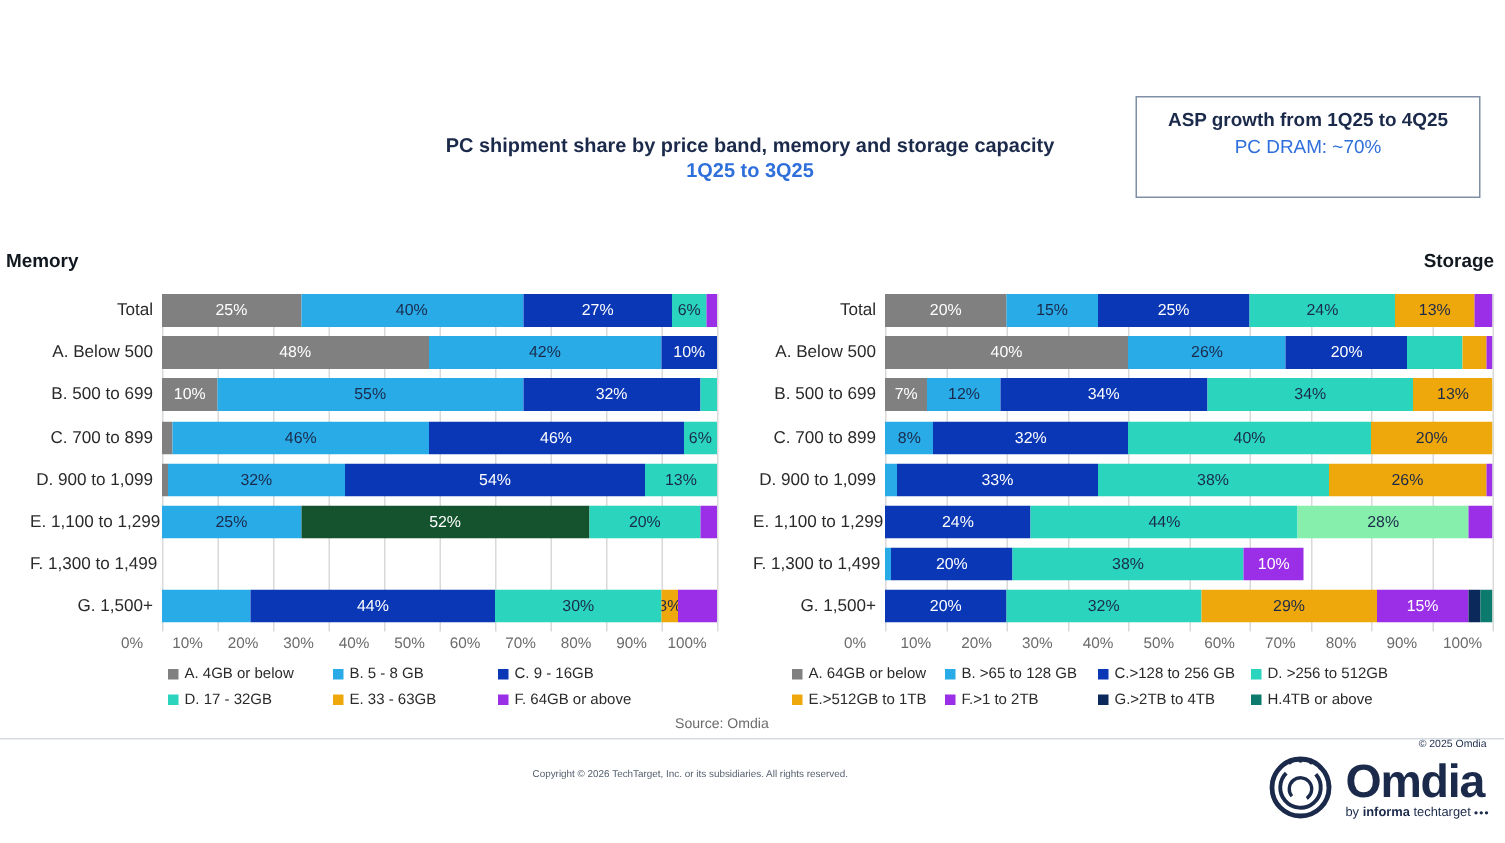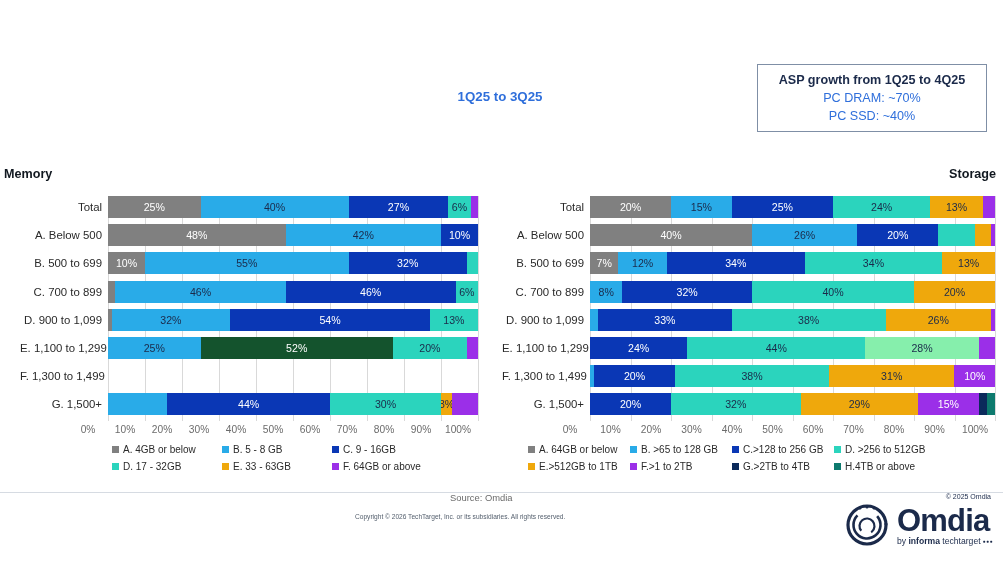--- a/index.html
+++ b/index.html
@@ -205,21 +205,21 @@
   .swatch {
     width: 7px;
     height: 7px;
     margin-right: 4px;
     flex: 0 0 auto;
   }
 
   .source {
     position: absolute;
     left: 450px;
-    top: 492px;
+    top: 476px;
     font-size: 9.4px;
     color: #6b6b6b;
     white-space: nowrap;
   }
 
   
   .footer-rule {
     position: absolute;
     left: 0;
     right: 0;
@@ -272,27 +272,27 @@
     letter-spacing: 0.5px;
   }
 </style>
 </head>
 <body>
 
 <div id="slide">
 
 
   <div class="subtitle-wrap">
+    <div class="subtitle-l1">PC shipment share by price band, memory and storage capacity</div>
     <div class="subtitle-l2">1Q25 to 3Q25</div>
   </div>
 
   <div class="asp-box">
     <div class="asp-title">ASP growth from 1Q25 to 4Q25</div>
     <div class="asp-line">PC DRAM: ~70%</div>
-    <div class="asp-line">PC SSD: ~40%</div>
   </div>
 
   <div class="panel-head memory">Memory</div>
   <div class="panel-head storage">Storage</div>
 
   <div class="chart memory">
     <div class="plot">
       <div class="grid" style="left: 88px; width: 370px;">
           <div class="gridline" style="left: 0px;"></div>
           <div class="gridline" style="left: 37px;"></div>
@@ -466,21 +466,20 @@
               <div class="seg" style="width: 28%; background: #86efac; color: rgb(27, 42, 74);">28%</div>
               <div class="seg" style="width: 4%; background: rgb(155, 47, 232);"></div>
             </div>
           </div>
           <div class="row" style="top: 169.2px;">
             <div class="row-label" style="right: auto; left: 0px; width: 82px;">F. 1,300 to 1,499</div>
             <div class="bar" style="left: 88px; width: 405px;">
               <div class="seg" style="width: 1%; background: rgb(41, 171, 232);"></div>
               <div class="seg" style="width: 20%; background: rgb(10, 55, 181); color: rgb(255, 255, 255);">20%</div>
               <div class="seg" style="width: 38%; background: rgb(43, 212, 189); color: rgb(27, 42, 74);">38%</div>
-              <div class="seg" style="width: 31%; background: rgb(239, 168, 12); color: rgb(27, 42, 74);">31%</div>
               <div class="seg" style="width: 10%; background: rgb(155, 47, 232); color: rgb(255, 255, 255);">10%</div>
             </div>
           </div>
           <div class="row" style="top: 197.4px;">
             <div class="row-label" style="right: auto; left: 0px; width: 82px;">G. 1,500+</div>
             <div class="bar" style="left: 88px; width: 405px;">
               <div class="seg" style="width: 20%; background: rgb(10, 55, 181); color: rgb(255, 255, 255);">20%</div>
               <div class="seg" style="width: 32%; background: rgb(43, 212, 189); color: rgb(27, 42, 74);">32%</div>
               <div class="seg" style="width: 29%; background: rgb(239, 168, 12); color: rgb(27, 42, 74);">29%</div>
               <div class="seg" style="width: 15%; background: rgb(155, 47, 232); color: rgb(255, 255, 255);">15%</div>

